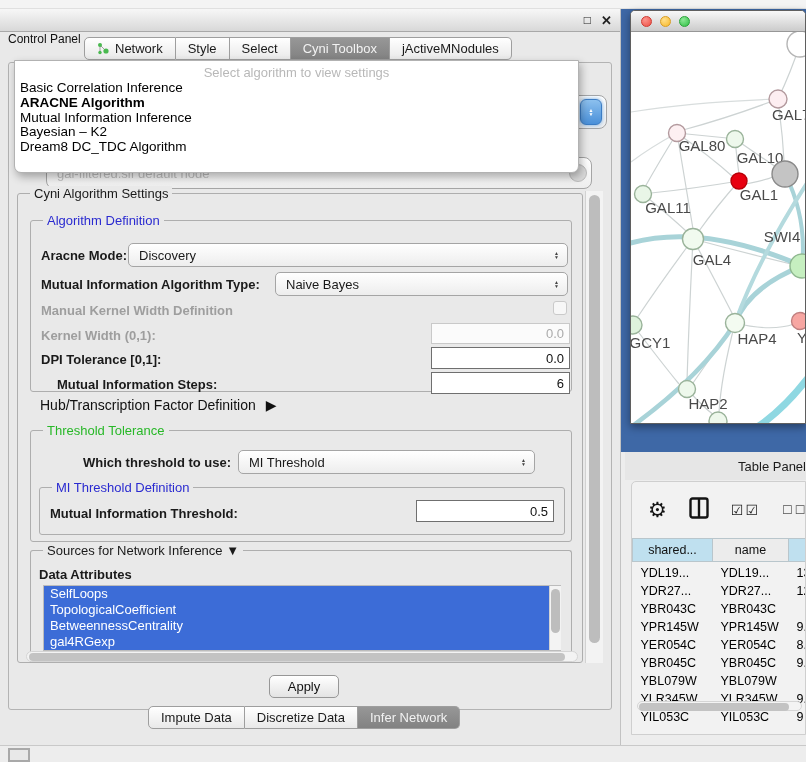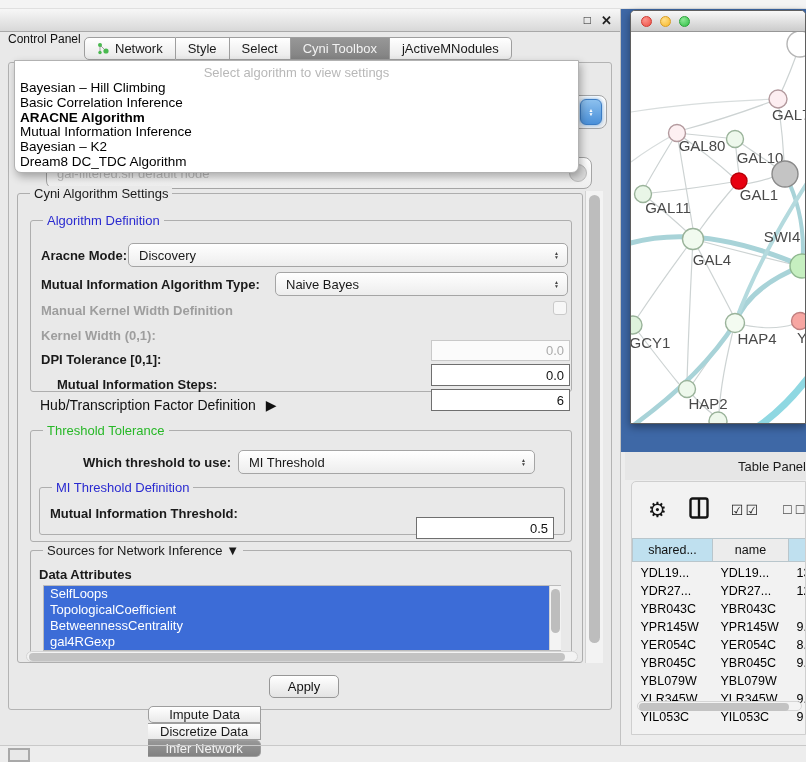--- a/index.html
+++ b/index.html
@@ -43,21 +43,21 @@
 
   
   .group { border:1px solid #aeaeae; border-radius:3px; }
   .gtitle { position:absolute; top:-8px; left:12px; background:#e9e9e9; padding:0 4px; font-size:13px; color:#1a1a1a; white-space:nowrap; }
   .gtitle.blue { color:#2a2ad0; }
   .gtitle.green { color:#28b828; }
 
   .lbl { font-size:13px; color:#1a1a1a; font-weight:bold; white-space:nowrap; }
   .lbl.dis { color:#9e9e9e; }
   .field { border:1px solid #6f6f6f; background:#fff; font-size:13px; color:#111;
-    text-align:right; padding:0 5px; display:flex; align-items:center; justify-content:flex-end;margin-top:17px; }
+    text-align:right; padding:0 5px; display:flex; align-items:center; justify-content:flex-end; }
   .field.dis { border:1px solid #c9c9c9; background:#fbfbfb; color:#ababab; }
   .checkbox { width:14px; height:14px; border:1px solid #cacaca; background:#f7f7f7; border-radius:3px; }
 
   
   .vtrack { background:#f3f3f3; border-left:1px solid #d2d2d2; }
   .vthumb { position:absolute; left:3px; width:11px; border-radius:6px; background:#bdbdbd; }
   .htrack { background:#f3f3f3; border:1px solid #d5d5d5; border-radius:6px; }
   .hthumb { position:absolute; top:1px; height:8px; border-radius:5px; background:#c3c3c3; }
 
   
@@ -237,37 +237,36 @@
 
     <div class="vtrack abs" style="left:576px; top:128px; width:18px; height:472px;">
       <div class="vthumb" style="top:4px; height:448px;"></div>
     </div>
 
     <div class="btn abs" style="left:260px; top:612px; width:70px; height:23px;">
       <span>Apply</span>
     </div>
   </div>
 
-  <div class="segbar abs" style="left:148px; top:697px;flex-direction:column;">
+  <div class="segbar abs" style="left:148px; top:697px;">
     <div class="seg">
         <span>Impute Data</span>
       </div>
     <div class="seg">
         <span>Discretize Data</span>
       </div>
     <div class="seg sel">
         <span>Infer Network</span>
       </div>
   </div>
 </div>
 
 <div id="algo-popup" class="abs">
   <div id="algo-placeholder">Select algorithm to view settings</div>
   <div id="algo-list">
-      <div class="algo-item">Bayesian – Hill Climbing</div>
       <div class="algo-item">Basic Correlation Inference</div>
       <div class="algo-item sel">ARACNE Algorithm</div>
       <div class="algo-item">Mutual Information Inference</div>
       <div class="algo-item">Bayesian – K2</div>
       <div class="algo-item">Dream8 DC_TDC Algorithm</div>
     </div>
 </div>
 
 <div id="desktop" class="abs"></div>
 

